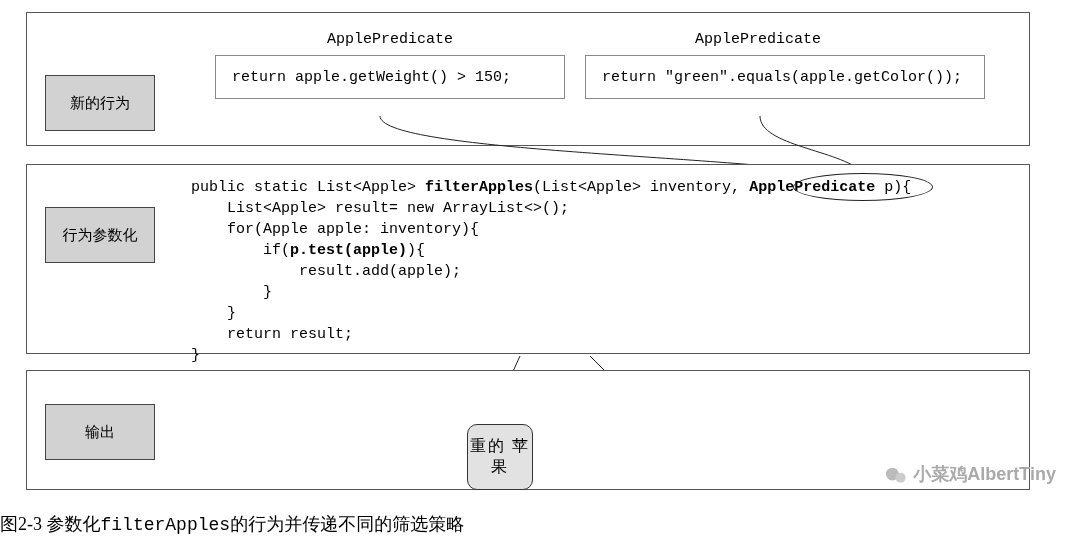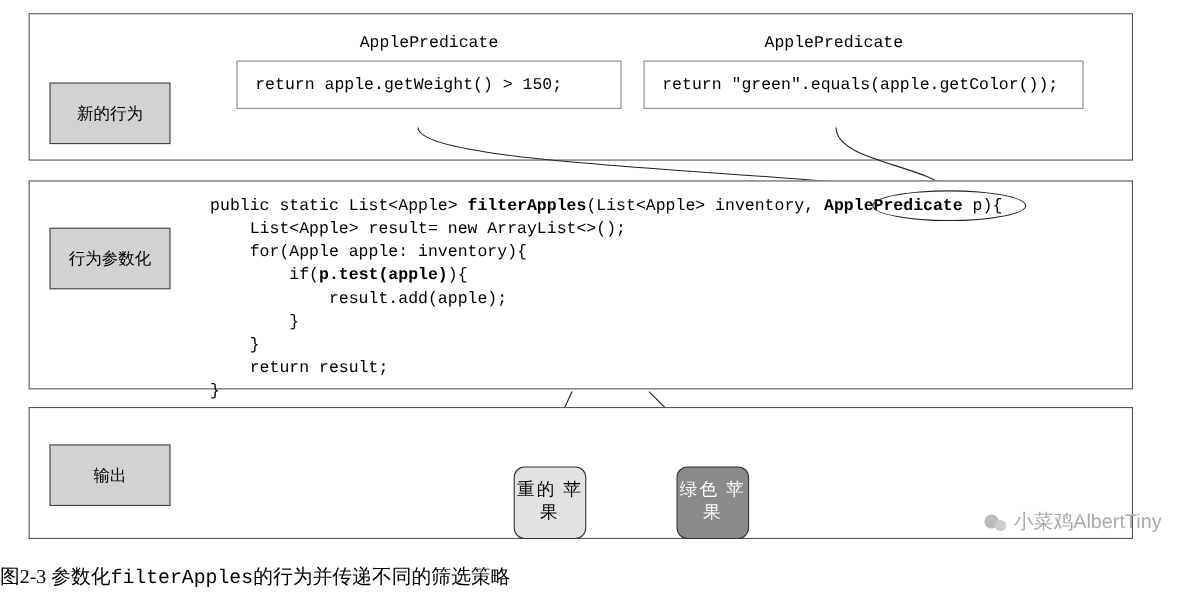--- a/index.html
+++ b/index.html
@@ -94,20 +94,21 @@
       font-size:18px;
     }
     .caption .mono { font-family:"Courier New", monospace; }
 
     .watermark {
       position:absolute;
       right:24px; top:462px;
       font-size:18px; color:#aaa;
       font-family:"Microsoft YaHei", sans-serif;
       pointer-events:none;
+      font-weight:bold;
     }
     .wm-icon {
       width:22px; height:22px; margin-right:6px;
       display:inline-block; vertical-align:middle;
     }
 
     svg.arrows { position:absolute; overflow:visible; pointer-events:none; }
   </style>
 </head>
 <body>
@@ -148,22 +149,20 @@
 
 <svg class="arrows" style="left:0;top:350px;width:1080px;height:70px">
   <path d="M520,6 L500,50" fill="none" stroke="#222" stroke-width="1" marker-end="url(#ah)"></path>
   <path d="M590,6 L634,50" fill="none" stroke="#222" stroke-width="1" marker-end="url(#ah)"></path>
 </svg>
 
 <div class="panel panel-bot">
   <div class="side-label sl-bot">输出</div>
   <div class="outbox ob1">重的
 苹果</div>
-  <div class="outbox ob2">绿色
-苹果</div>
 </div>
 
 <div class="caption">
   <span>图2-3    参数化</span><span class="mono">filterApples</span><span>的行为并传递不同的筛选策略</span>
 </div>
 
 <div class="watermark">
   <svg class="wm-icon" viewBox="0 0 24 24">
     <circle cx="8" cy="11" r="7" fill="#bbb"></circle>
     <circle cx="17" cy="15" r="5.5" fill="#ccc"></circle>

